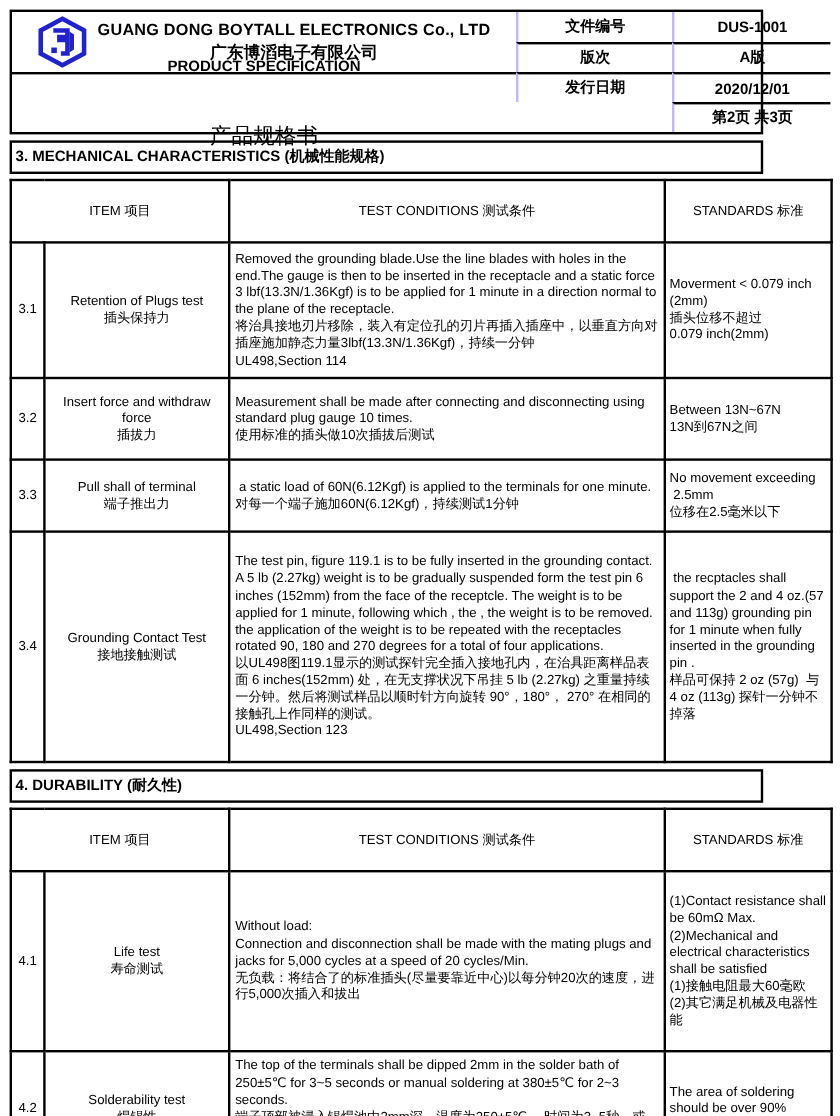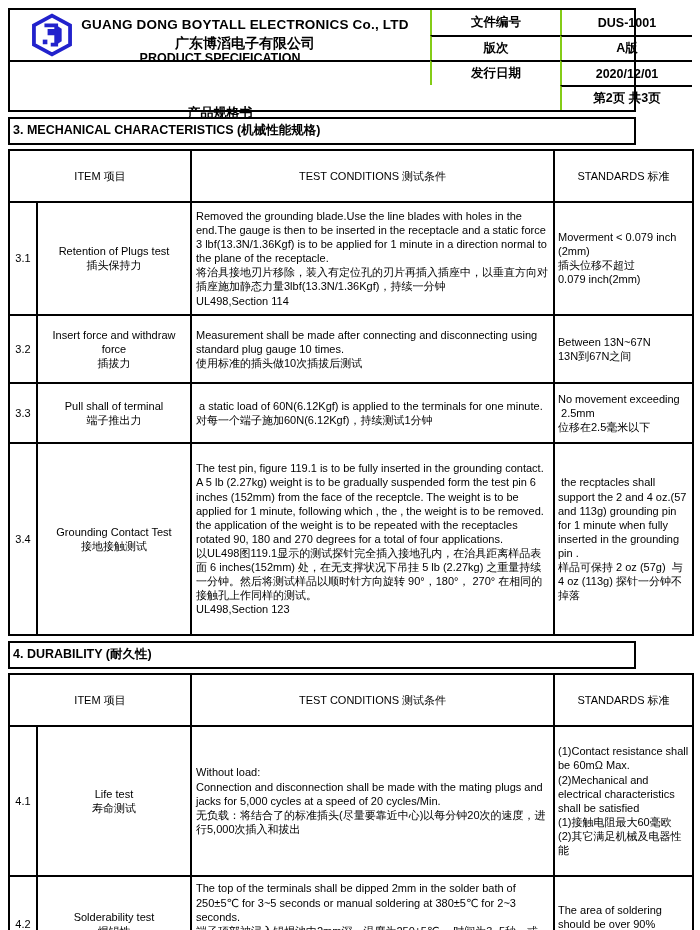--- a/index.html
+++ b/index.html
@@ -12,32 +12,32 @@
   }
   .page { position: absolute; top: 8px; left: 8px; width: 628px; }
 
   
   .hdr {
     display: grid;
     grid-template-columns: 420px 130px 132px;
     grid-template-rows: repeat(4, 25px);
     border: 2px solid #000;
   }
-  .hdr-cell { border-left: 2px solid #84cc16; border-top: 2px solid #000; display: flex; align-items: center; justify-content: center; }
+  .hdr-cell { border-left: 2px solid #c4b5fd; border-top: 2px solid #000; display: flex; align-items: center; justify-content: center; }
   .hdr-company { grid-column: 1; grid-row: 1 / 3; border-left: none; border-top: none; flex-direction: row; gap: 8px; }
   .hdr-spec { grid-column: 1; grid-row: 3 / 5; border-left: none; flex-direction: column; gap: 36px; }
   .hc-r1 { grid-row: 1; } .hc-r2 { grid-row: 2; } .hc-r3 { grid-row: 3; } .hc-r4 { grid-row: 4; }
   .hc-c2 { grid-column: 2; } .hc-c3 { grid-column: 3; }
   .hc-r1.hc-c2, .hc-r1.hc-c3 { border-top: none; }
   .hdr-meta-label, .hdr-meta-value { font-weight: bold; font-size: 12.5px; }
   .company-text { text-align: center; }
   .company-en { font-weight: bold; font-size: 13.5px; letter-spacing: 0.2px; }
   .company-cn { font-weight: bold; font-size: 14px; margin-top: 3px; }
   .spec-en { font-weight: bold; font-size: 12.5px; }
-  .spec-cn { font-weight: bold; font-size: 13px; margin-top: 3px; }
+  .spec-cn { font-weight: normal; font-size: 18px; margin-top: 3px; }
   .logo { width: 42px; height: 44px; flex: 0 0 auto; }
 
   
   .sec-title {
     border: 2px solid #000;
     margin-top: 5px;
     font-weight: bold;
     font-size: 12.5px;
     padding: 5px 2px 5px 3px;
     line-height: 1.1;

